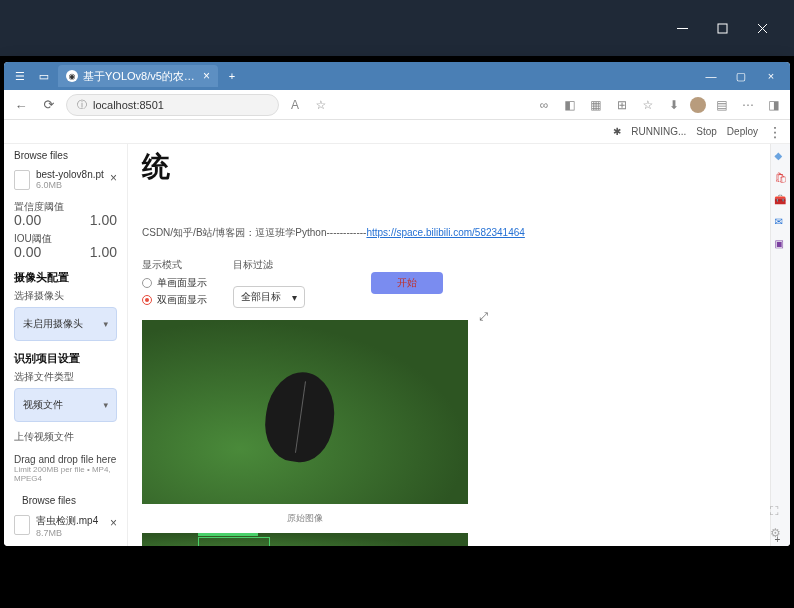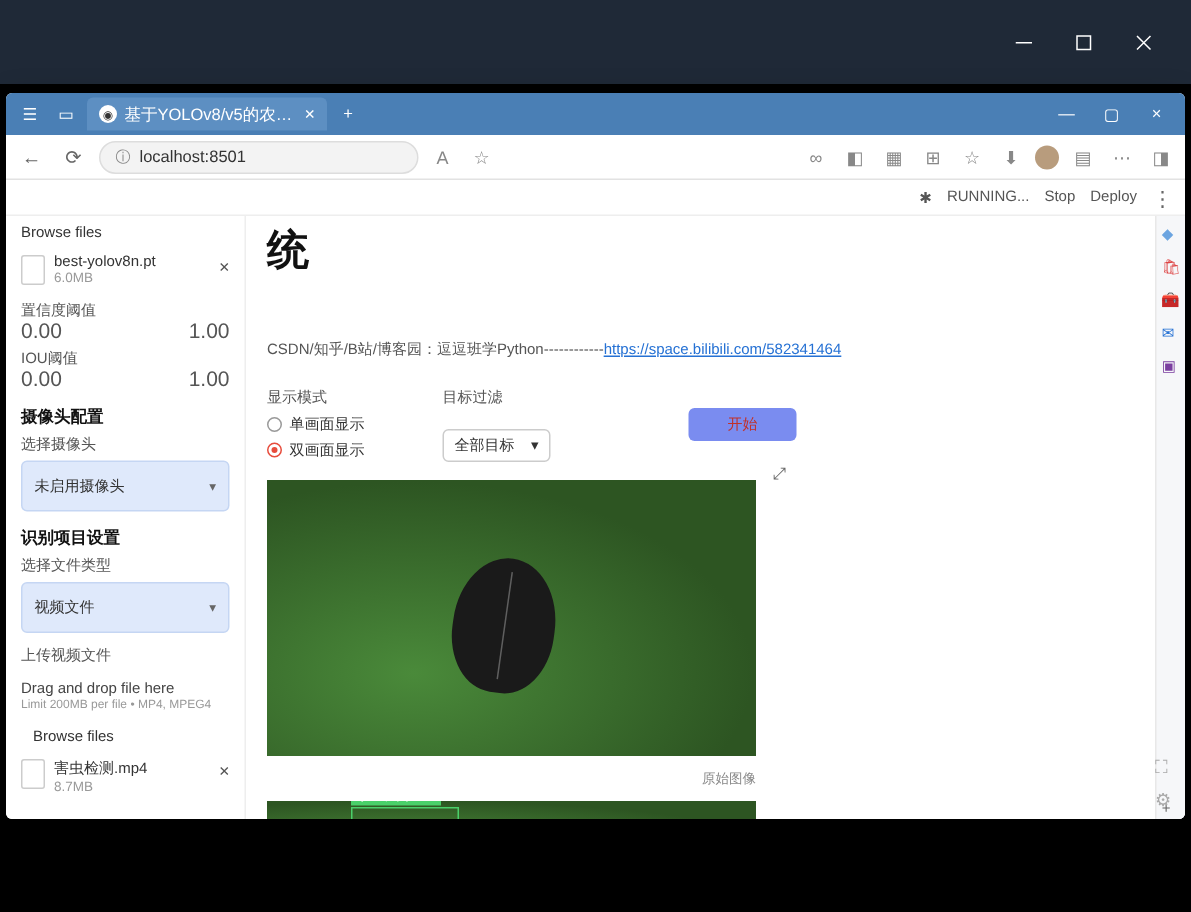--- a/index.html
+++ b/index.html
@@ -25,21 +25,21 @@
 .addrbox .lock { font-size: 10px; color: #888; }
 .addrbar .rspacer { flex: 1; }
 .addrbar .ricon { width: 20px; height: 20px; display: flex; align-items: center; justify-content: center; color: #888; font-size: 12px; }
 .addrbar .avatar { width: 16px; height: 16px; border-radius: 50%; background: #b89c7d; }
 
 .tophdr { height: 24px; border-bottom: 1px solid #eee; display: flex; align-items: center; justify-content: flex-end; padding: 0 8px; gap: 10px; font-size: 10px; color: #555; }
 .tophdr .vdots { font-size: 14px; color: #666; }
 
 .content { flex: 1; display: flex; overflow: hidden; background: #fff; }
 
-.sidebar { width: 160px; border-right: 1px solid #eee; padding: 4px 10px; overflow-y: hidden; font-size: 10px; color: #333; }
+.sidebar { width: 124px; border-right: 1px solid #eee; padding: 4px 10px; overflow-y: hidden; font-size: 10px; color: #333; }
 .sidebar .sbtn { font-size: 10px; color: #333; padding: 2px 0; }
 .sidebar .fileitem { display: flex; align-items: flex-start; gap: 6px; margin: 6px 0 10px; justify-content: flex-end; }
 .sidebar .fic { width: 16px; height: 20px; border: 1px solid #ccc; border-radius: 2px; margin-top: 1px; }
 .sidebar .fname { font-size: 10px; color: #333; }
 .sidebar .fsize { font-size: 9px; color: #999; }
 .sidebar .fx { margin-left: auto; color: #555; font-size: 12px; padding-top: 2px; }
 .sidebar .lbl { font-size: 10px; color: #555; margin-top: 4px; }
 .sidebar .sliderwrap { position: relative; height: 22px; margin: 2px 0; }
 .sidebar .track { position: absolute; top: 12px; left: 0; right: 0; height: 3px; background: #eee; border-radius: 2px; }
 .sidebar .trackfill { position: absolute; top: 12px; left: 0; height: 3px; background: #e74c3c; border-radius: 2px; }
@@ -50,34 +50,34 @@
 .sidebar .sel { margin-top: 4px; height: 24px; background: #dfe9fb; border: 1px solid #c5d6f3; border-radius: 4px; display: flex; align-items: center; justify-content: space-between; padding: 16px 8px; font-size: 10px; color: #333; }
 .sidebar .sel .caret { color: #666; font-size: 9px; }
 .sidebar .upbox { margin-top: 6px; padding: 4px 0; }
 .sidebar .uptext { font-size: 10px; color: #444; }
 .sidebar .uphint { font-size: 8px; color: #999; }
 
 .main { flex: 1; padding: 4px 14px; overflow: hidden; position: relative; }
 .main .hdr { font-size: 28px; font-weight: 600; color: #111; }
 .main .sub { margin-top: 40px; font-size: 10px; color: #555; }
 .main .sub a { color: #2571d4; text-decoration: underline; }
-.main .row { display: flex; gap: 52px; margin-top: 18px; align-items: flex-start; }
+.main .row { display: flex; gap: 26px; margin-top: 18px; align-items: flex-start; }
 .main .col .colhdr { font-size: 10px; color: #555; margin-bottom: 4px; }
 .main .radio { display: flex; align-items: center; gap: 5px; font-size: 10px; color: #333; margin-bottom: 3px; }
 .main .radio .r { width: 10px; height: 10px; border: 1.5px solid #999; border-radius: 50%; }
 .main .radio .r.on { border-color: #e74c3c; position: relative; }
 .main .radio .r.on::after { content: ""; position: absolute; inset: 2px; background: #e74c3c; border-radius: 50%; }
 .main .fsel { width: 72px; height: 22px; border: 1px solid #ccc; border-radius: 4px; display: flex; align-items: center; justify-content: space-between; padding: 0 7px; font-size: 10px; color: #333; margin-top: 14px; }
 .main .startbtn { margin-top: 14px; height: 22px; width: 72px; background: #7a8cf0; border-radius: 4px; display: flex; align-items: center; justify-content: center; font-size: 10px; color: #c0312a; }
 .main .imgbox { margin-top: 10px; width: 326px; height: 184px; background: #3d6b2f; position: relative; overflow: hidden; }
 .main .leaf { position: absolute; inset: 0; background: radial-gradient(ellipse at 30% 70%, #4a8a3a 0%, #2d5522 70%), linear-gradient(135deg, #5fa04c 0%, #2f5a25 100%); }
 .main .bug { position: absolute; left: 38%; top: 28%; width: 68px; height: 90px; background: #1a1a1a; border-radius: 50% 50% 45% 45%; transform: rotate(8deg); }
 .main .bug::after { content: ""; position: absolute; left: 50%; top: 10%; bottom: 10%; width: 1px; background: rgba(200,200,200,.4); }
 .main .expand { position: absolute; right: -20px; top: 0; font-size: 11px; color: #666; }
-.main .cap { width: 326px; text-align: right; font-size: 9px; color: #888; margin-top: 4px; }
+.main .cap { width: 326px; text-align: center; font-size: 9px; color: #888; margin-top: 4px; }
 .main .imgbox2 { margin-top: 8px; width: 326px; height: 38px; background: #2d5522; position: relative; overflow: hidden; }
 .main .detbox { position: absolute; left: 56px; top: 4px; width: 72px; height: 30px; border: 1.5px solid #4ad06a; }
 .main .detlbl { position: absolute; left: 56px; top: -10px; background: #4ad06a; color: #fff; font-size: 8px; padding: 1px 4px; }
 
 .rightrail { width: 20px; background: #f6f7f9; border-left: 1px solid #e8e8e8; display: flex; flex-direction: column; align-items: center; padding-top: 6px; gap: 10px; font-size: 10px; }
 .ric { width: 12px; height: 12px; }
 
 .bottomrail { position: absolute; bottom: 6px; right: 6px; display: flex; flex-direction: column; gap: 8px; }
 .bric { width: 14px; height: 14px; color: #aaa; font-size: 12px; }
 </style>

